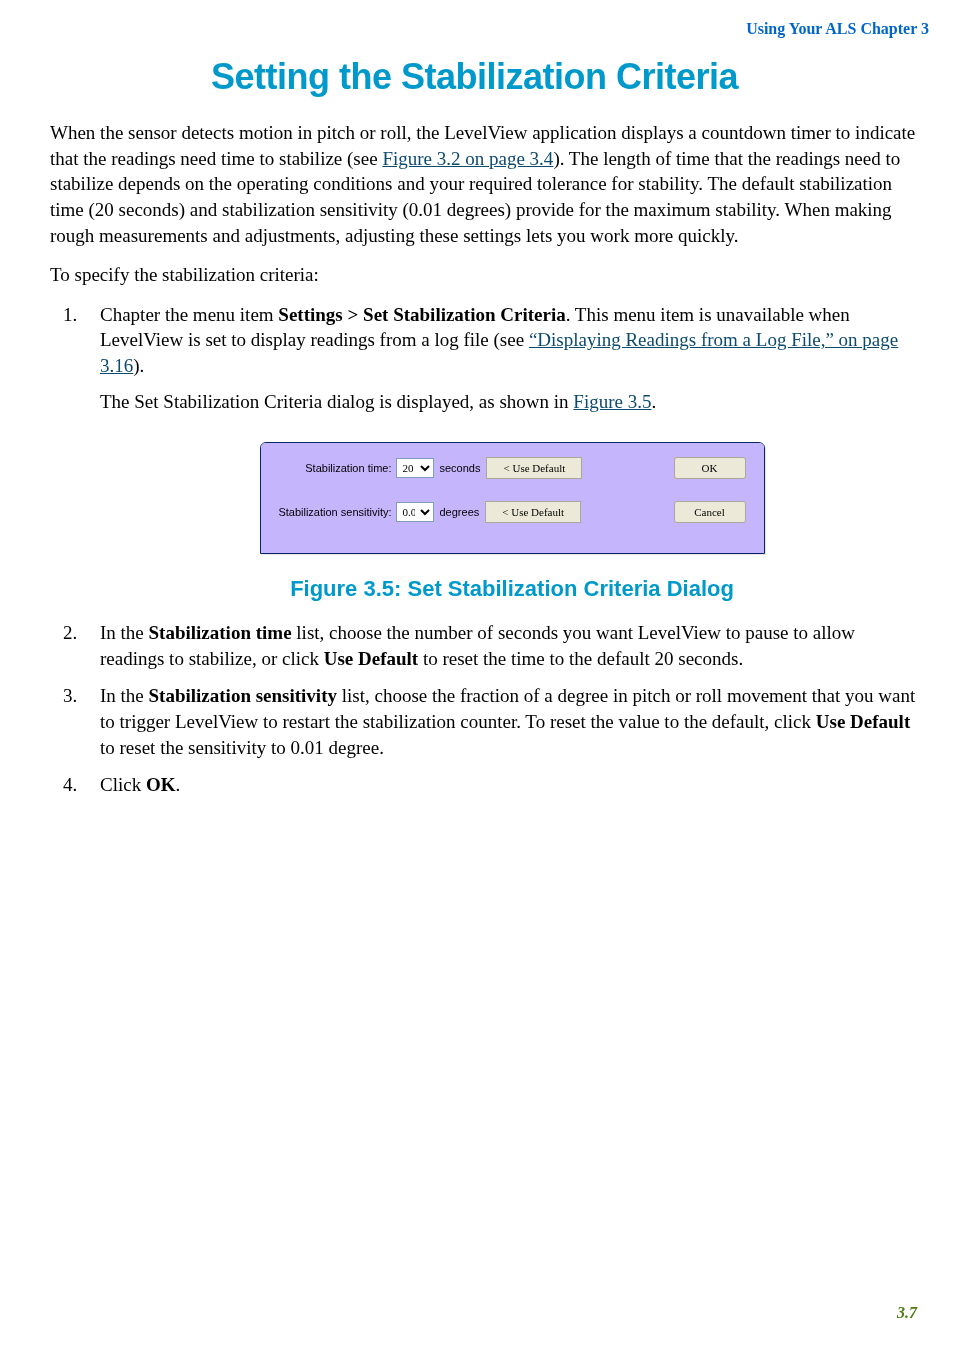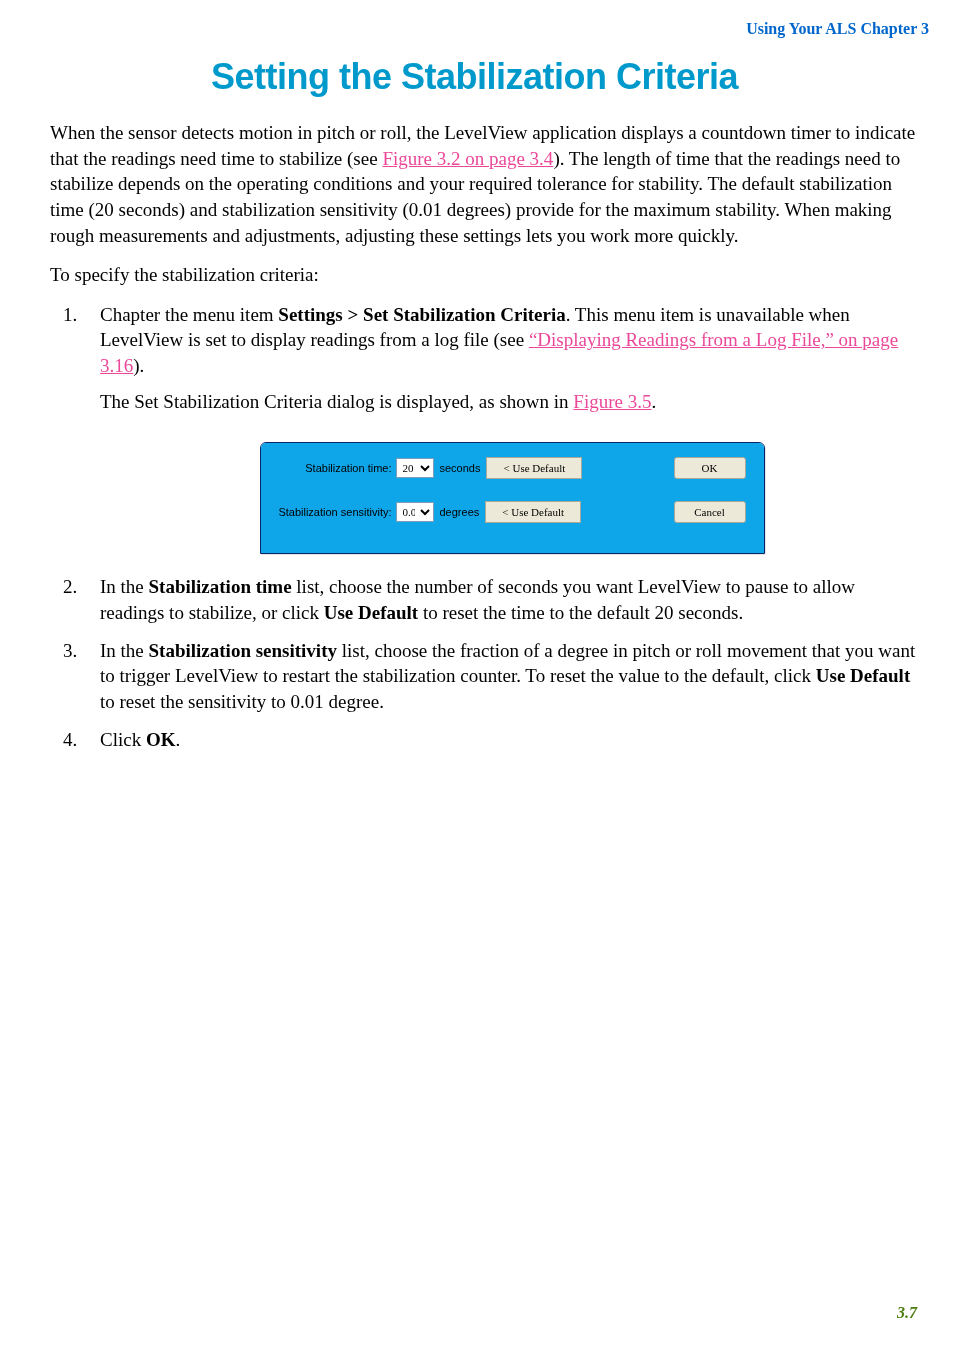--- a/index.html
+++ b/index.html
@@ -29,21 +29,21 @@
       margin-bottom: 22px;
       letter-spacing: -0.5px;
       text-align: center;
     }
     .body-text {
       margin-left: 30px;
       line-height: 1.35;
       margin-bottom: 14px;
     }
     .link {
-      color: #ec4899;
+      color: #0c4a6e;
       text-decoration: underline;
     }
     ol {
       margin-left: 62px;
       margin-right: 5px;
     }
     ol li {
       padding-left: 18px;
       margin-bottom: 12px;
       line-height: 1.35;
@@ -85,21 +85,21 @@
       display: flex;
       align-items: center;
       justify-content: center;
       color: white;
       font-weight: bold;
       font-size: 13px;
       font-family: Arial;
       line-height: 1;
     }
     .dialog-body {
-      background: #0ea5e9;
+      background: #c4b5fd;
       padding: 14px 10px 18px 10px;
     }
     .form-row {
       display: flex;
       align-items: center;
       margin-bottom: 22px;
       position: relative;
     }
     .form-row:last-child { margin-bottom: 12px; }
     .form-label {
@@ -197,20 +197,21 @@
               <option>0.01</option>
             </select>
             <span class="unit">degrees</span>
             <button class="default-btn">&lt; Use Default</button>
             <button class="action-btn">Cancel</button>
           </div>
         </div>
       </div>
     </div>
 
+    <div class="figure-caption">Figure 3.5: Set Stabilization Criteria Dialog</div>
   </li>
 
   <li>
     <span>In the </span><span class="bold">Stabilization time</span><span> list, choose the number of seconds you want LevelView to pause to allow readings to stabilize, or click </span><span class="bold">Use Default</span><span> to reset the time to the default 20 seconds.</span>
   </li>
 
   <li>
     <span>In the </span><span class="bold">Stabilization sensitivity</span><span> list, choose the fraction of a degree in pitch or roll movement that you want to trigger LevelView to restart the stabilization counter. To reset the value to the default, click </span><span class="bold">Use Default</span><span> to reset the sensitivity to 0.01 degree.</span>
   </li>
 

